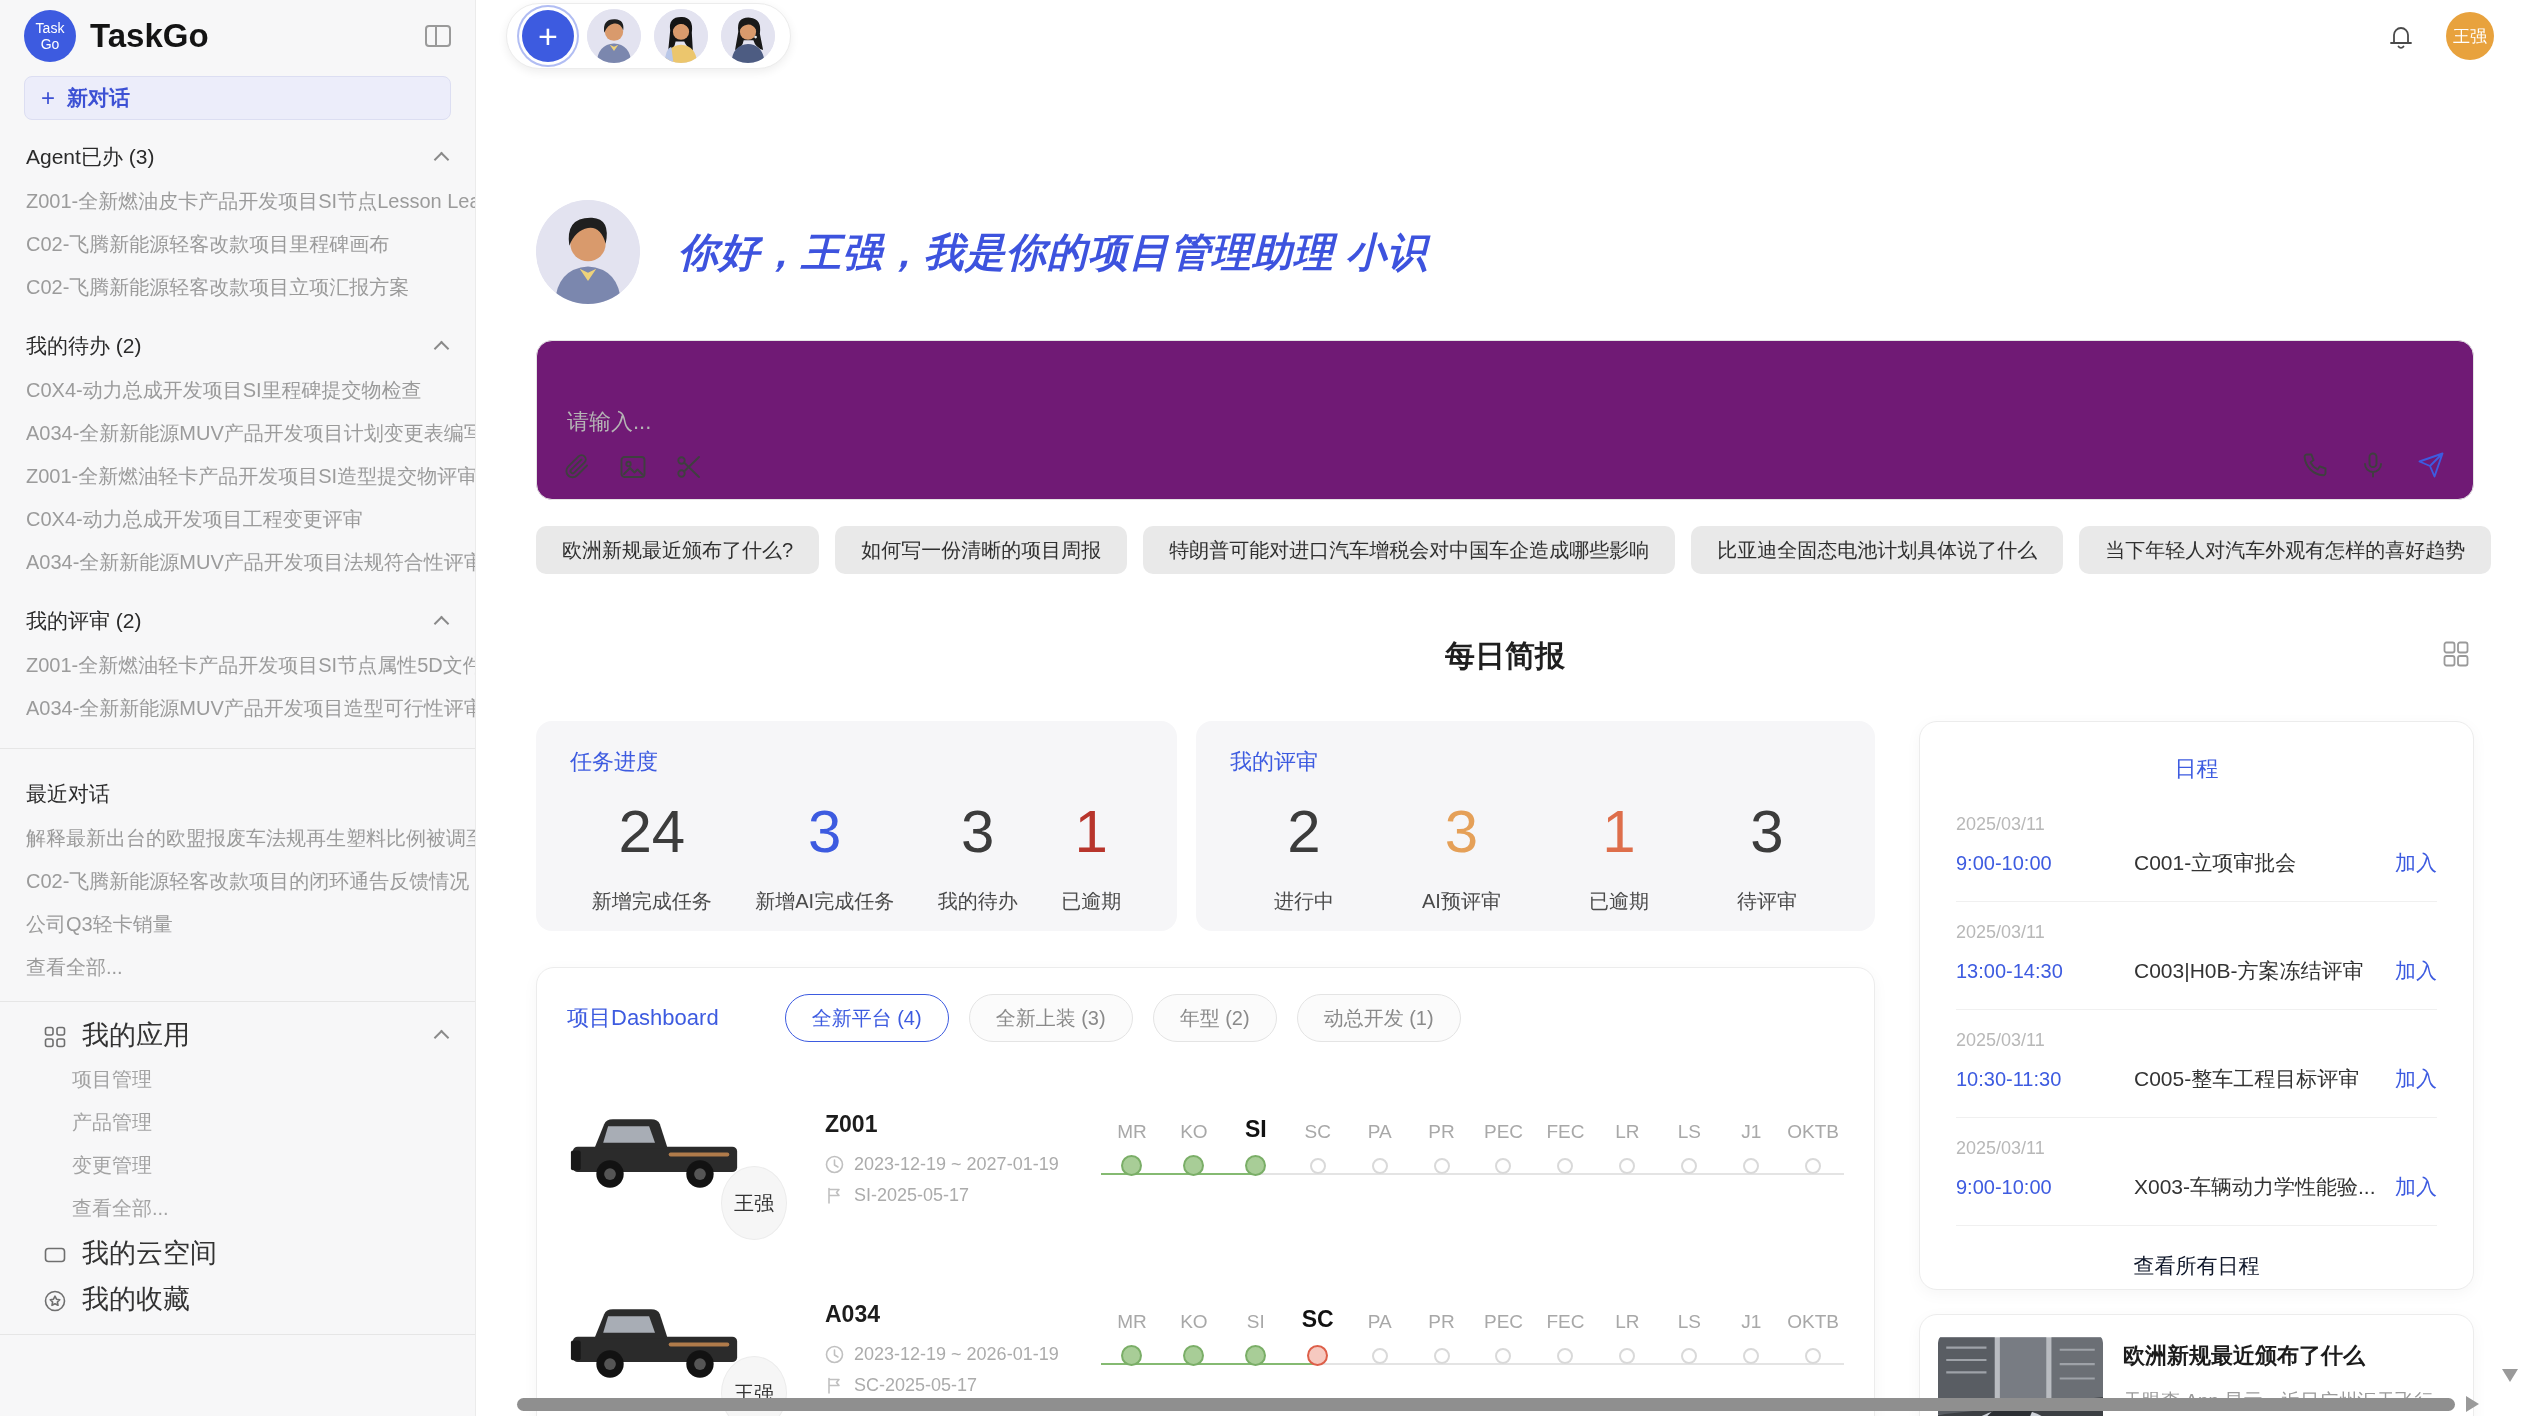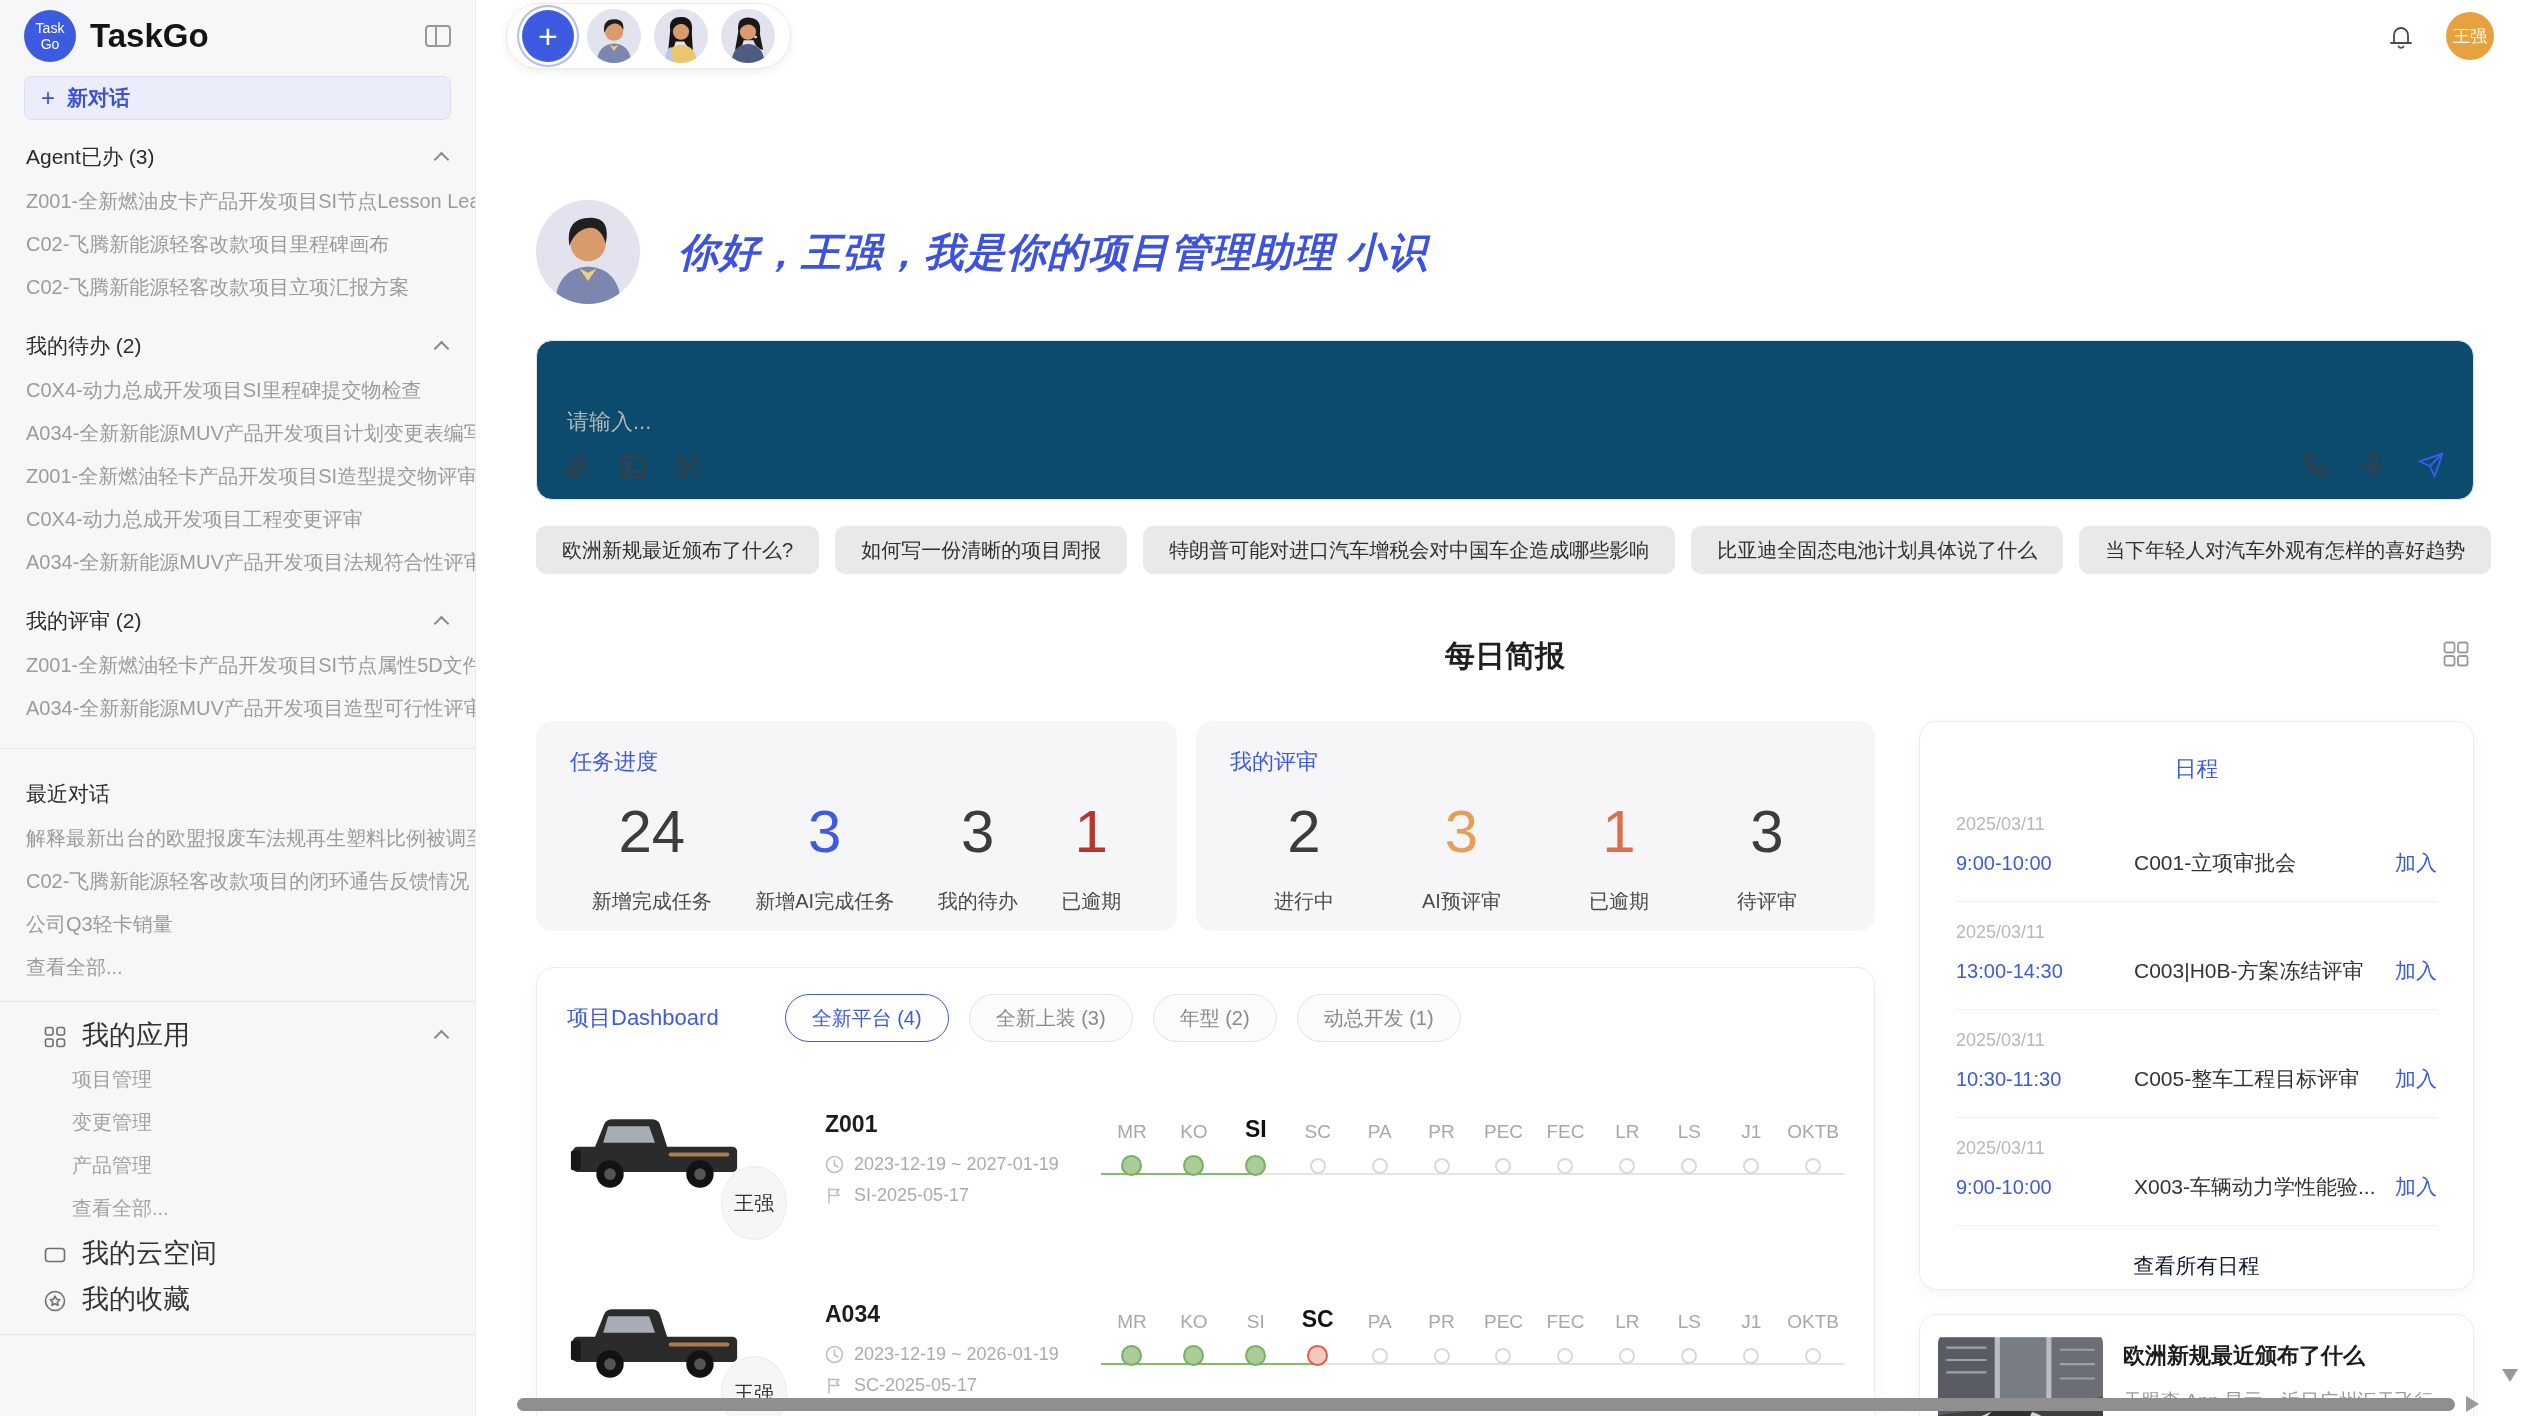--- a/index.html
+++ b/index.html
@@ -39,21 +39,21 @@
   .topbar-right { margin-left:auto; display:flex; align-items:center; gap:30px; }
   .bell { width:30px; height:30px; cursor:pointer; }
   .bell svg { width:30px; height:30px; stroke:#4a4a4a; fill:none; stroke-width:1.8; stroke-linecap:round; stroke-linejoin:round; }
   .user-avatar { width:48px; height:48px; border-radius:50%; background:#E8A23D; color:#fff; font-size:17px; display:flex; align-items:center; justify-content:center; cursor:pointer; }
 
   .content { flex:1; padding:0 58px 0 60px; overflow:hidden; }
   .greeting { margin-top:128px; display:flex; align-items:center; gap:38px; }
   .avatar-lg { width:104px; height:104px; border-radius:50%; overflow:hidden; background:#e3e3f0; }
   .greeting-text { font-size:40px; font-weight:700; font-style:italic; color:#3D53DE; letter-spacing:1px; }
 
-  .input-card { margin-top:36px; height:160px; border:1px solid #e4e4e4; border-radius:16px; position:relative; background:#0c4a6e; }
+  .input-card { margin-top:36px; height:160px; border:1px solid #e4e4e4; border-radius:16px; position:relative; background:#701a75; }
   .placeholder { position:absolute; left:30px; top:66px; font-size:22px; color:#b5b5b5; }
   .input-icons-left { position:absolute; left:26px; bottom:18px; display:flex; gap:28px; }
   .input-icons-right { position:absolute; right:28px; bottom:20px; display:flex; gap:30px; }
   .in-icon { width:28px; height:28px; cursor:pointer; }
   .in-icon svg { width:28px; height:28px; stroke:#3f3f3f; fill:none; stroke-width:1.9; stroke-linecap:round; stroke-linejoin:round; }
   .in-icon.send svg { stroke:#3D5BE0; }
 
   .chips { margin-top:26px; display:flex; justify-content:space-between; gap:16px; }
   .chip { background:#e9e9e9; border-radius:10px; height:48px; line-height:48px; padding:0 26px; font-size:20px; color:#303030; white-space:nowrap; cursor:pointer; }
 
@@ -215,23 +215,23 @@
             <rect x="1.5" y="13" width="7.5" height="7.5" rx="2"></rect>
             <rect x="13" y="13" width="7.5" height="7.5" rx="2"></rect>
           </svg>
       </span>
       <span>我的应用</span>
       <span class="chev"></span>
     </div>
     <div id="app-items">
   <div class="sub-item">项目管理</div>
 
+  <div class="sub-item">产品管理</div>
+
   <div class="sub-item">变更管理</div>
-
-  <div class="sub-item">产品管理</div>
 </div>
     <div class="sub-item">查看全部...</div>
     <div class="icon-row">
       <span class="mini-icon">
         <svg viewBox="0 0 22 22">
             <rect x="1.5" y="4.5" width="19" height="13" rx="3"></rect>
           </svg>
       </span>
       <span>我的云空间</span>
     </div>

